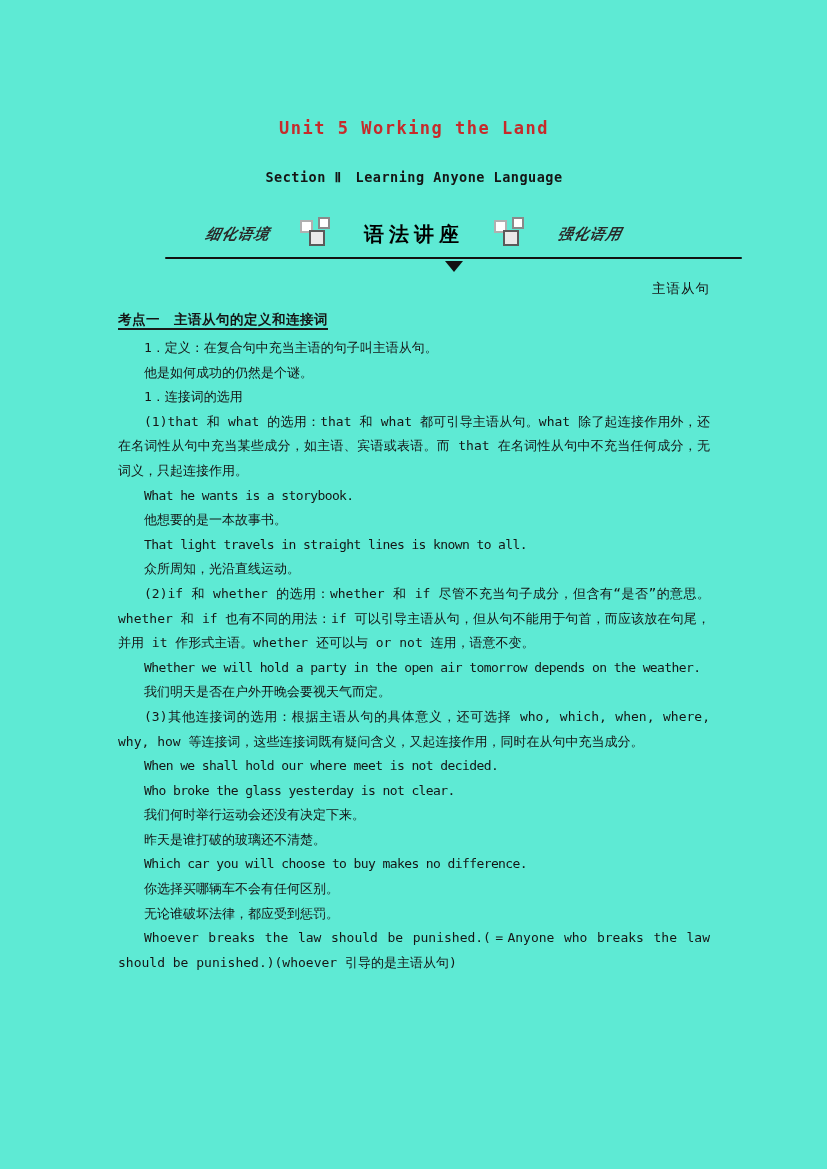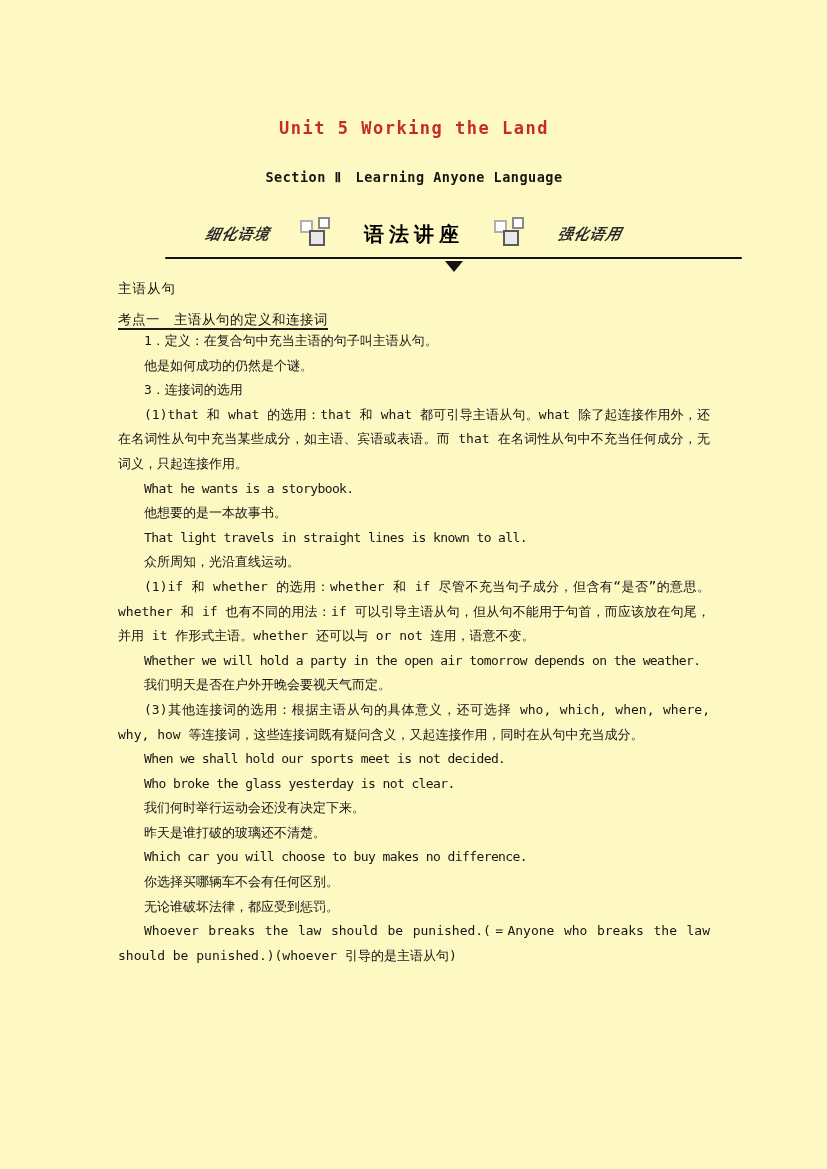--- a/index.html
+++ b/index.html
@@ -1,21 +1,21 @@
 <!DOCTYPE html>
 <html><head>
 <meta charset="utf-8">
 <style>
   * { box-sizing: border-box; }
   html, body { margin: 0; padding: 0; background: #ffffff; }
   .page {
     width: 827px;
     min-height: 1169px;
     margin: 0 auto;
-    background: #fef9c3;
+    background: #5eead4;
     padding: 118px 117px 40px 118px;
     font-family: "DejaVu Sans Mono", "Liberation Serif", serif;
     color: #151515;
     position: relative;
   }
   .unit-title {
     margin: 0;
     text-align: center;
     font-size: 17px;
     font-weight: bold;
@@ -59,27 +59,27 @@
   .rule-block { margin-left: 47px; width: 577px; margin-top: 0; }
   .rule { height: 2px; background: #121212; border-radius: 1px; }
   .tri {
     width: 0; height: 0; margin: 2px auto 0;
     border-left: 9px solid transparent;
     border-right: 9px solid transparent;
     border-top: 11px solid #121212;
   }
   .topic {
     margin-top: 8px;
-    text-align: left;
+    text-align: right;
     font-size: 13.5px;
     letter-spacing: 1px;
   }
-  .heading { margin-top: 13px; font-size: 13.5px; font-weight: normal; }
+  .heading { margin-top: 13px; font-size: 13.5px; font-weight: bold; }
   .heading .u { border-bottom: 2px solid #1a1a1a; padding-bottom: 1px; letter-spacing: 0.5px; }
-  .paras { }
+  .paras { margin-top: 7px; }
   .para {
     margin: 0;
     font-size: 13px;
     line-height: 24.6px;
     text-indent: 2em;
     text-align: justify;
   }
   .para.en { letter-spacing: -0.6px; text-align: left; }
   .para.mix { letter-spacing: 0; }
 </style>
@@ -115,31 +115,31 @@
 
   <div class="topic">主语从句</div>
 
   <div class="heading">
     <span class="u">考点一　主语从句的定义和连接词</span>
   </div>
 
   <div class="paras" id="paragraphs">
       <p class="para cn">1．定义：在复合句中充当主语的句子叫主语从句。</p>
       <p class="para cn">他是如何成功的仍然是个谜。</p>
-      <p class="para cn">3．连接词的选用</p>
+      <p class="para cn">1．连接词的选用</p>
       <p class="para mix">(1)that 和 what 的选用：that 和 what 都可引导主语从句。what 除了起连接作用外，还在名词性从句中充当某些成分，如主语、宾语或表语。而 that 在名词性从句中不充当任何成分，无词义，只起连接作用。</p>
       <p class="para en">What he wants is a storybook.</p>
       <p class="para cn">他想要的是一本故事书。</p>
       <p class="para en">That light travels in straight lines is known to all.</p>
       <p class="para cn">众所周知，光沿直线运动。</p>
-      <p class="para mix">(1)if 和 whether 的选用：whether 和 if 尽管不充当句子成分，但含有“是否”的意思。whether 和 if 也有不同的用法：if 可以引导主语从句，但从句不能用于句首，而应该放在句尾，并用 it 作形式主语。whether 还可以与 or not 连用，语意不变。</p>
+      <p class="para mix">(2)if 和 whether 的选用：whether 和 if 尽管不充当句子成分，但含有“是否”的意思。whether 和 if 也有不同的用法：if 可以引导主语从句，但从句不能用于句首，而应该放在句尾，并用 it 作形式主语。whether 还可以与 or not 连用，语意不变。</p>
       <p class="para en">Whether we will hold a party in the open air tomorrow depends on the weather.</p>
       <p class="para cn">我们明天是否在户外开晚会要视天气而定。</p>
       <p class="para mix">(3)其他连接词的选用：根据主语从句的具体意义，还可选择 who, which, when, where, why, how 等连接词，这些连接词既有疑问含义，又起连接作用，同时在从句中充当成分。</p>
-      <p class="para en">When we shall hold our sports meet is not decided.</p>
+      <p class="para en">When we shall hold our where meet is not decided.</p>
       <p class="para en">Who broke the glass yesterday is not clear.</p>
       <p class="para cn">我们何时举行运动会还没有决定下来。</p>
       <p class="para cn">昨天是谁打破的玻璃还不清楚。</p>
       <p class="para en">Which car you will choose to buy makes no difference.</p>
       <p class="para cn">你选择买哪辆车不会有任何区别。</p>
       <p class="para cn">无论谁破坏法律，都应受到惩罚。</p>
       <p class="para mix">Whoever breaks the law should be punished.(＝Anyone who breaks the law should be punished.)(whoever 引导的是主语从句)</p>
     </div>
 
 </div>

